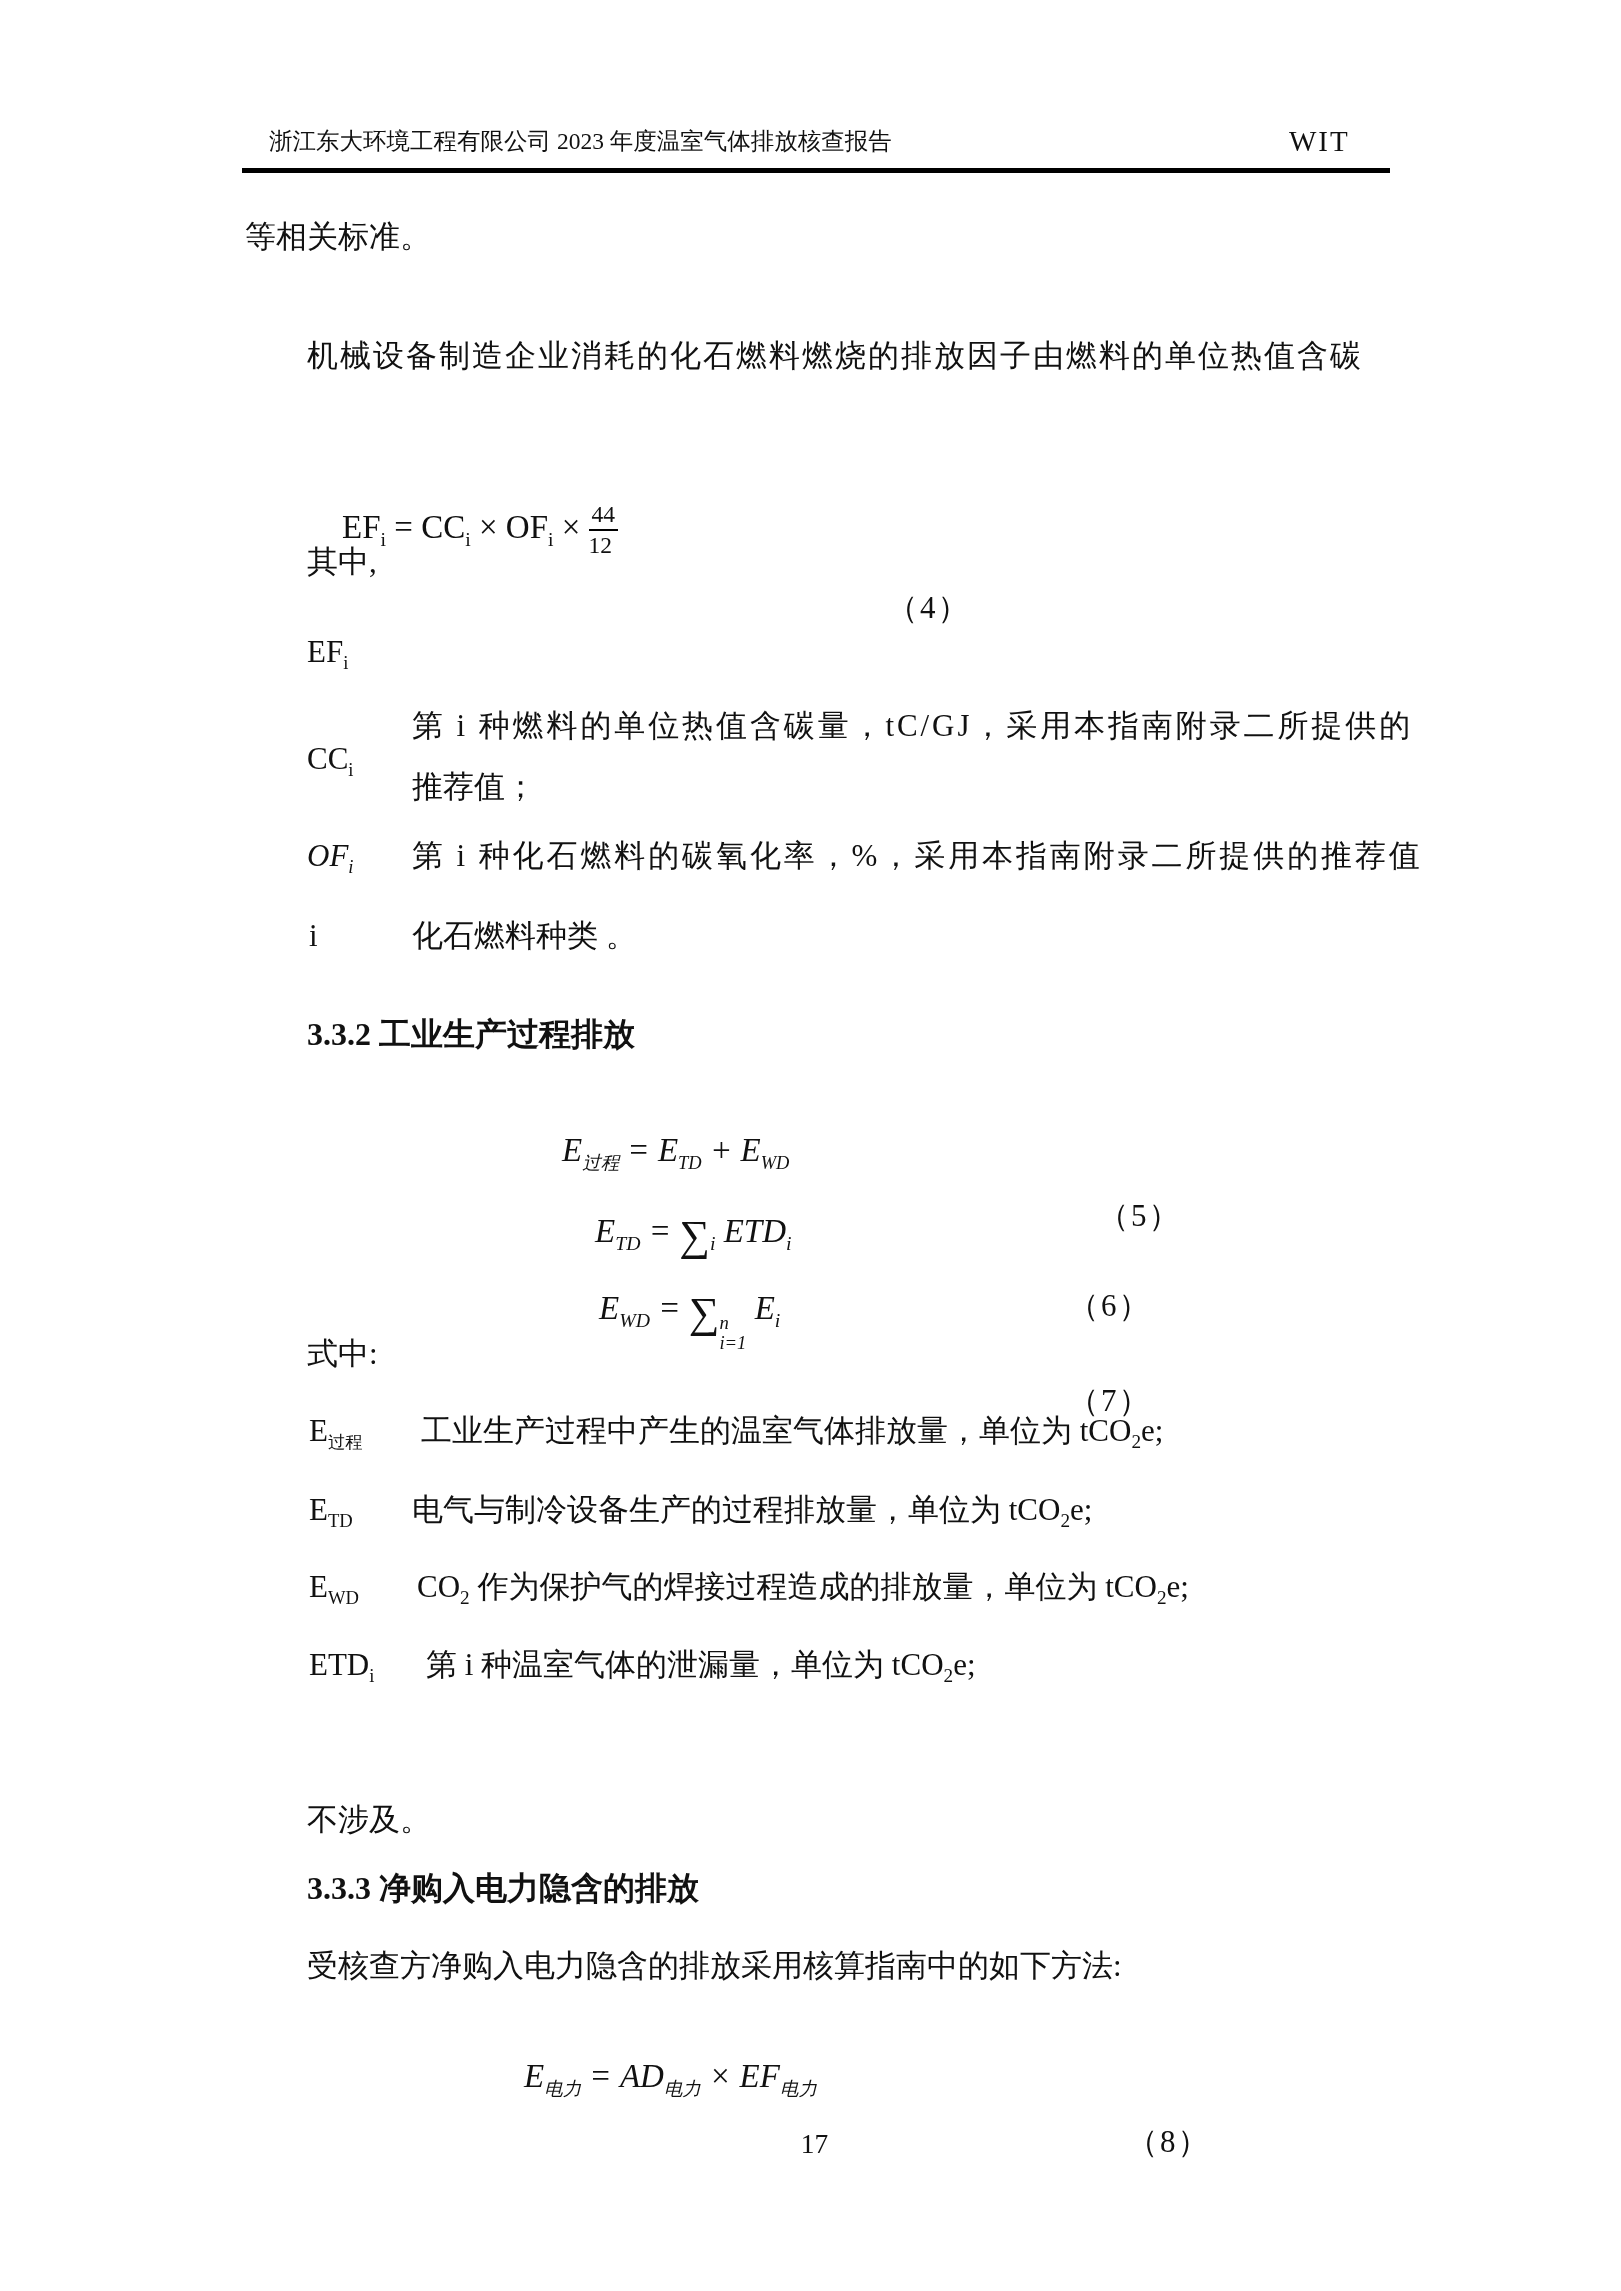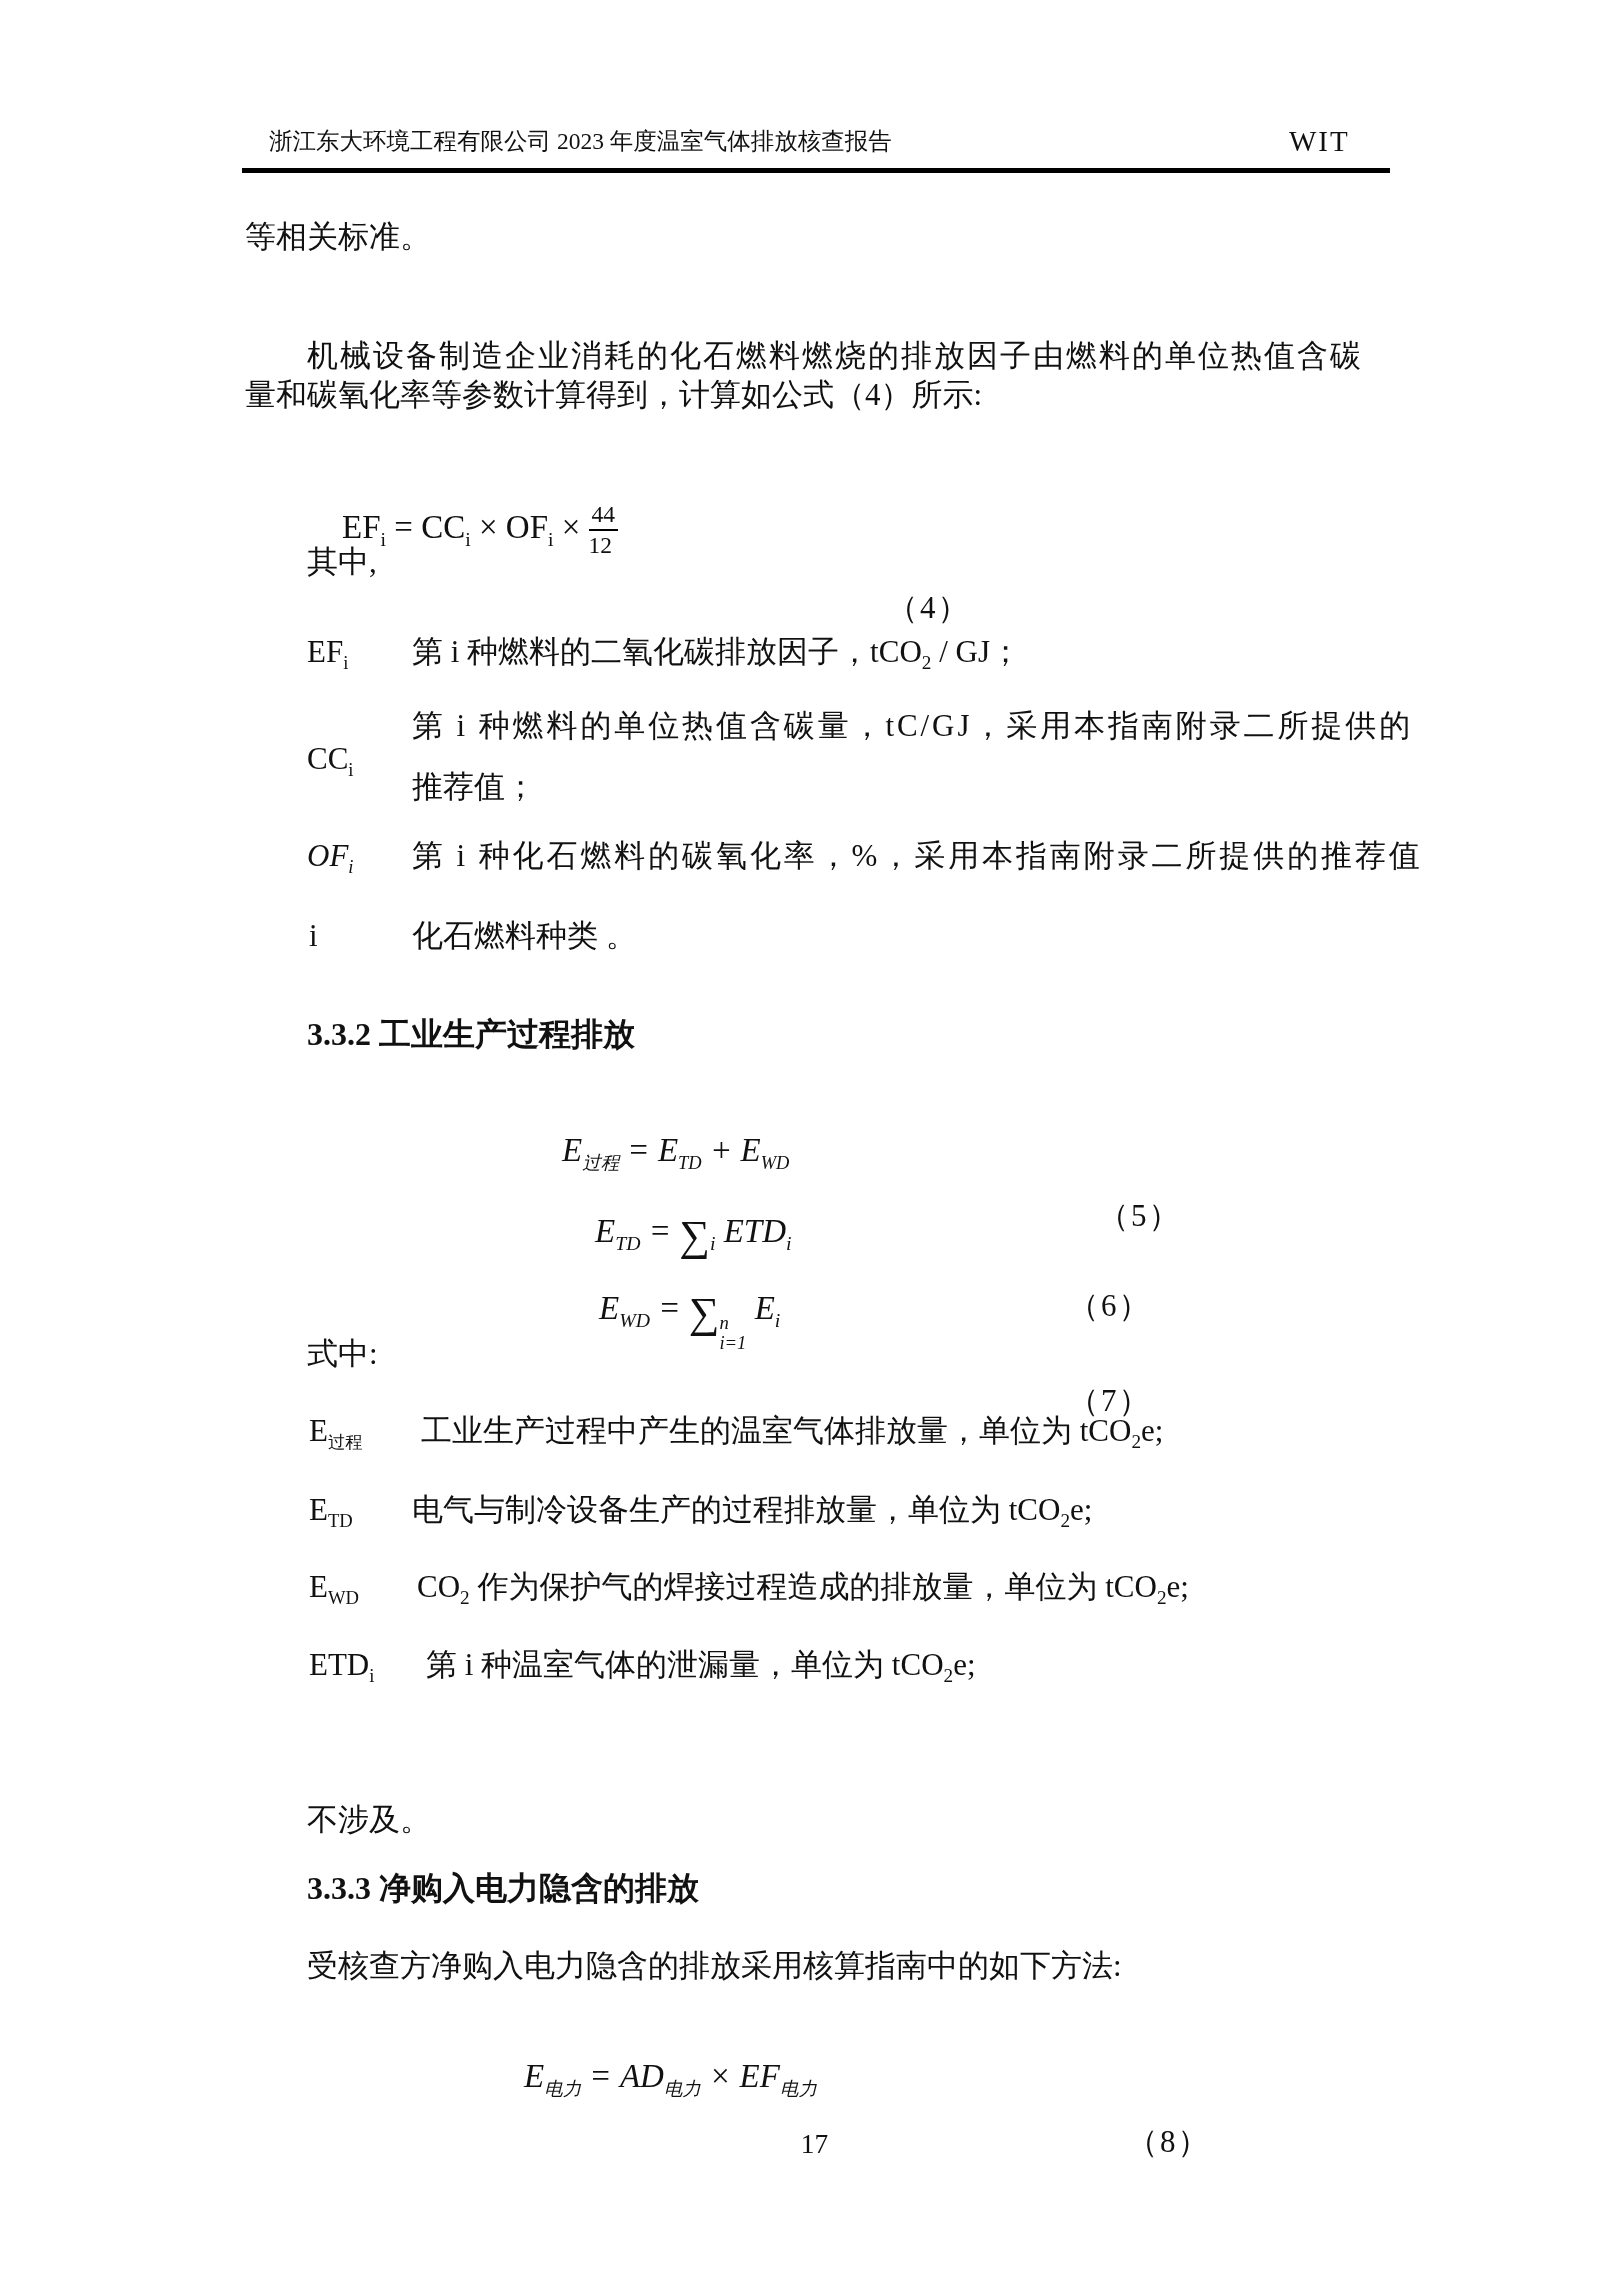--- a/index.html
+++ b/index.html
@@ -38,32 +38,30 @@
 <body>
 
 <div class="page">
 
   <div class="t header-title" style="left:269px;top:130px;">浙江东大环境工程有限公司 2023 年度温室气体排放核查报告</div>
   <div class="t header-mark" style="left:1289px;top:127px;">WIT</div>
   <div class="rule" style="left:242px;top:168px;width:1148px;height:4.9px;"></div>
 
   <div class="t" style="left:245px;top:221px;">等相关标准。</div>
   <div class="t justify1" style="left:307px;top:300px;margin-top:40px;">机械设备制造企业消耗的化石燃料燃烧的排放因子由燃料的单位热值含碳</div>
-  <div class="t" style="left:245px;top:379px;">量和碳氧化率等参数计算得到，计算如公式（4）所示:</div>
 
   <div class="formula" style="top:468px;">
     <span class="rm" style="margin-left:309px;"><span>EF</span><sub>i</sub><span> = </span><span>CC</span><sub>i</sub><span> × </span><span>OF</span><sub>i</sub><span> × </span><span class="frac"><span class="num">44</span><span class="den">12</span></span>
     </span>
     <span class="f-label" style="left:887px;">（4）</span>
   </div>
 
   <div class="t" style="left:307px;top:546px;">其中,</div>
 
   <div class="term" style="left:307px;top:636px;"><span>EF</span><sub>i</sub></div>
-  <div class="t" style="left:412px;top:636px;"><span>第 i 种燃料的二氧化碳排放因子，tCO</span><sub>2</sub><span> / GJ；</span></div>
 
   <div class="term" style="left:307px;top:743px;"><span>CC</span><sub>i</sub></div>
   <div class="t justify2" style="left:412px;top:710px;">第 i 种燃料的单位热值含碳量，tC/GJ，采用本指南附录二所提供的</div>
   <div class="t" style="left:412px;top:771px;">推荐值；</div>
 
   <div class="term" style="left:307px;top:840px;font-style:italic;"><span>OF</span><sub>i</sub></div>
   <div class="t justify2" style="left:412px;top:840px;">第 i 种化石燃料的碳氧化率，%，采用本指南附录二所提供的推荐值</div>
 
   <div class="term" style="left:309px;top:920px;"><span>i</span></div>
   <div class="t" style="left:412px;top:920px;">化石燃料种类 。</div>

